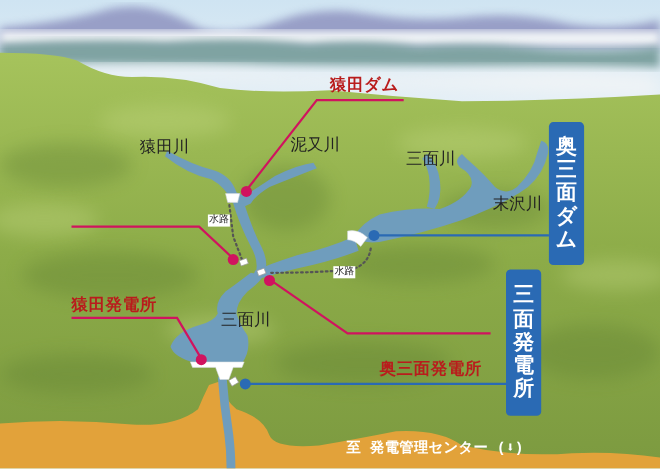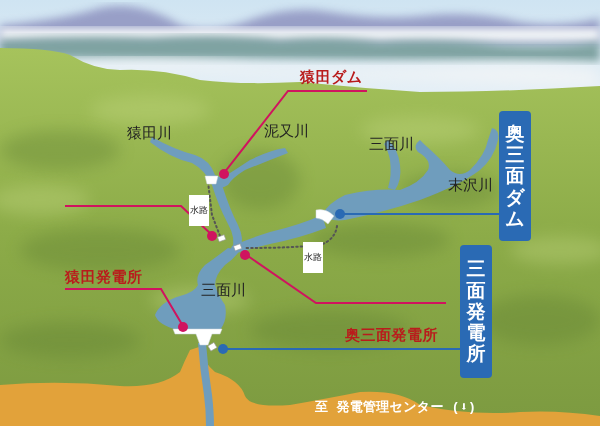--- a/index.html
+++ b/index.html
@@ -17,21 +17,21 @@
     white-space: nowrap;
     line-height: 1;
   }
   .river-label { font-size: 15px; color: #222; }
   .callout-label { font-size: 15px; font-weight: bold; color: #b91c1c; letter-spacing: 0.5px; }
   .waterway-tag {
     position: absolute;
     font-size: 9px;
     background: #ffffff;
     color: #222;
-    padding: 10px 1px;
+    padding: 0 1px;
     line-height: 11px;
   }
   .vbox {
     position: absolute;
     background: #2a6ab4;
     border-radius: 4px;
     color: #ffffff;
     font-weight: bold;
     font-size: 19px;
     display: flex;

